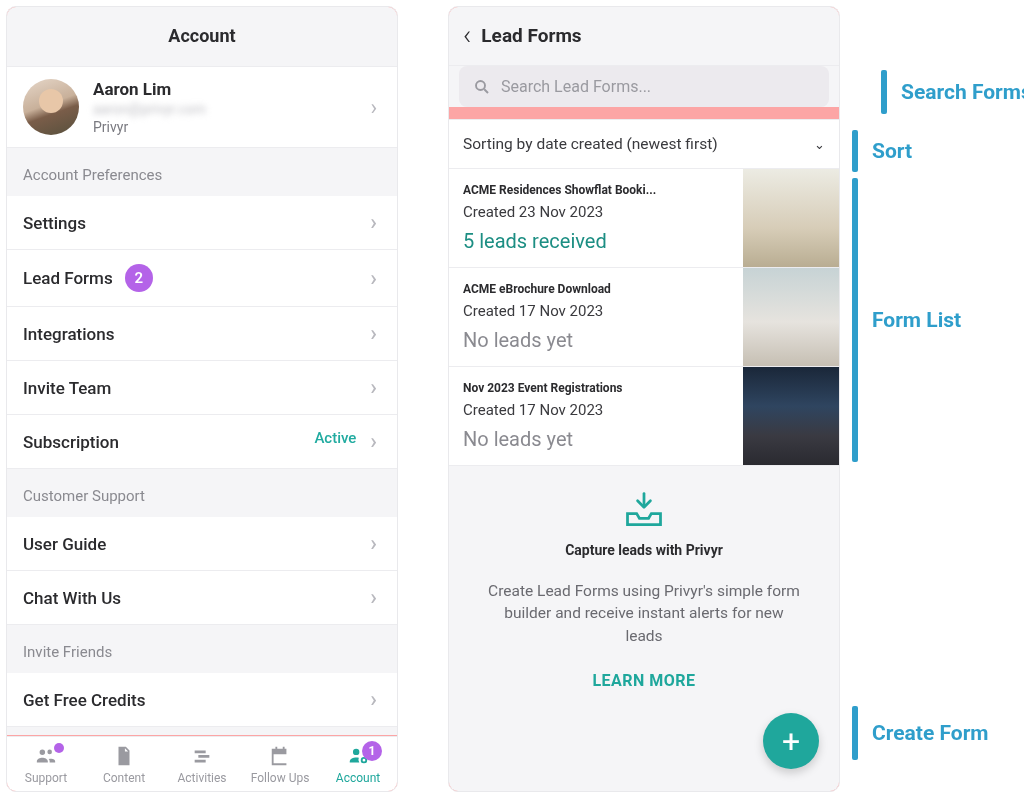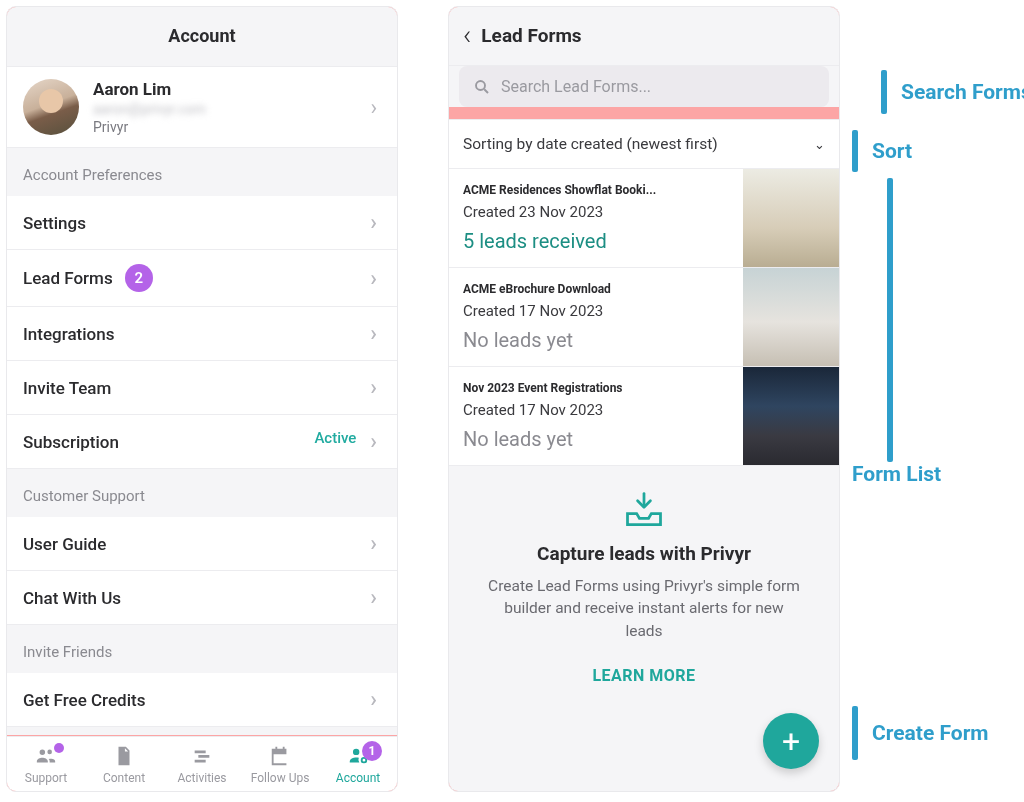--- a/index.html
+++ b/index.html
@@ -157,22 +157,22 @@
   .promo {
     flex:1;
     background:#f5f5f7;
     display:flex; flex-direction:column; align-items:center;
     padding:24px 20px 0;
     text-align:center;
     position:relative;
     min-height: 290px;
   }
   .promo svg { width:44px; height:40px; color:#1fa79c; }
-  .promo-title { font-weight:700; font-size:19px; color:#2b2b2e; margin-top:12px; }
-  .promo-desc { font-size:15.5px; color:#6a6a70; margin-top:10px; line-height:1.45; max-width:320px;}
+  .promo-title { font-weight:700; font-size:14px; color:#2b2b2e; margin-top:12px; }
+  .promo-desc { font-size:15.5px; color:#6a6a70; margin-top:22px; line-height:1.45; max-width:320px;}
   .learn-more { color:#1fa79c; font-weight:700; font-size:16px; letter-spacing:.5px; margin-top:24px; }
 
   .fab {
     position:absolute; right:20px; bottom:22px;
     width:56px; height:56px; border-radius:50%;
     background:#1fa79c; color:#fff;
     display:flex; align-items:center; justify-content:center;
     font-size:32px; line-height:1;
     box-shadow:0 4px 10px rgba(0,0,0,0.18);
   }
@@ -357,20 +357,20 @@
 </div>
 
 <div class="annot" style="left:852px; top:70px;padding-left:29px;">
   <div class="bar" style="height:44px;"></div>
   <div class="label">Search Forms</div>
 </div>
 <div class="annot" style="left:852px; top:130px;">
   <div class="bar" style="height:42px;"></div>
   <div class="label">Sort</div>
 </div>
-<div class="annot" style="left:852px; top:178px;flex-direction:column;">
+<div class="annot" style="left:852px; top:178px;">
   <div class="bar" style="height:284px;"></div>
   <div class="label">Form List</div>
 </div>
 <div class="annot" style="left:852px; top:706px;">
   <div class="bar" style="height:54px;"></div>
   <div class="label">Create Form</div>
 </div>
 
 </body></html>

